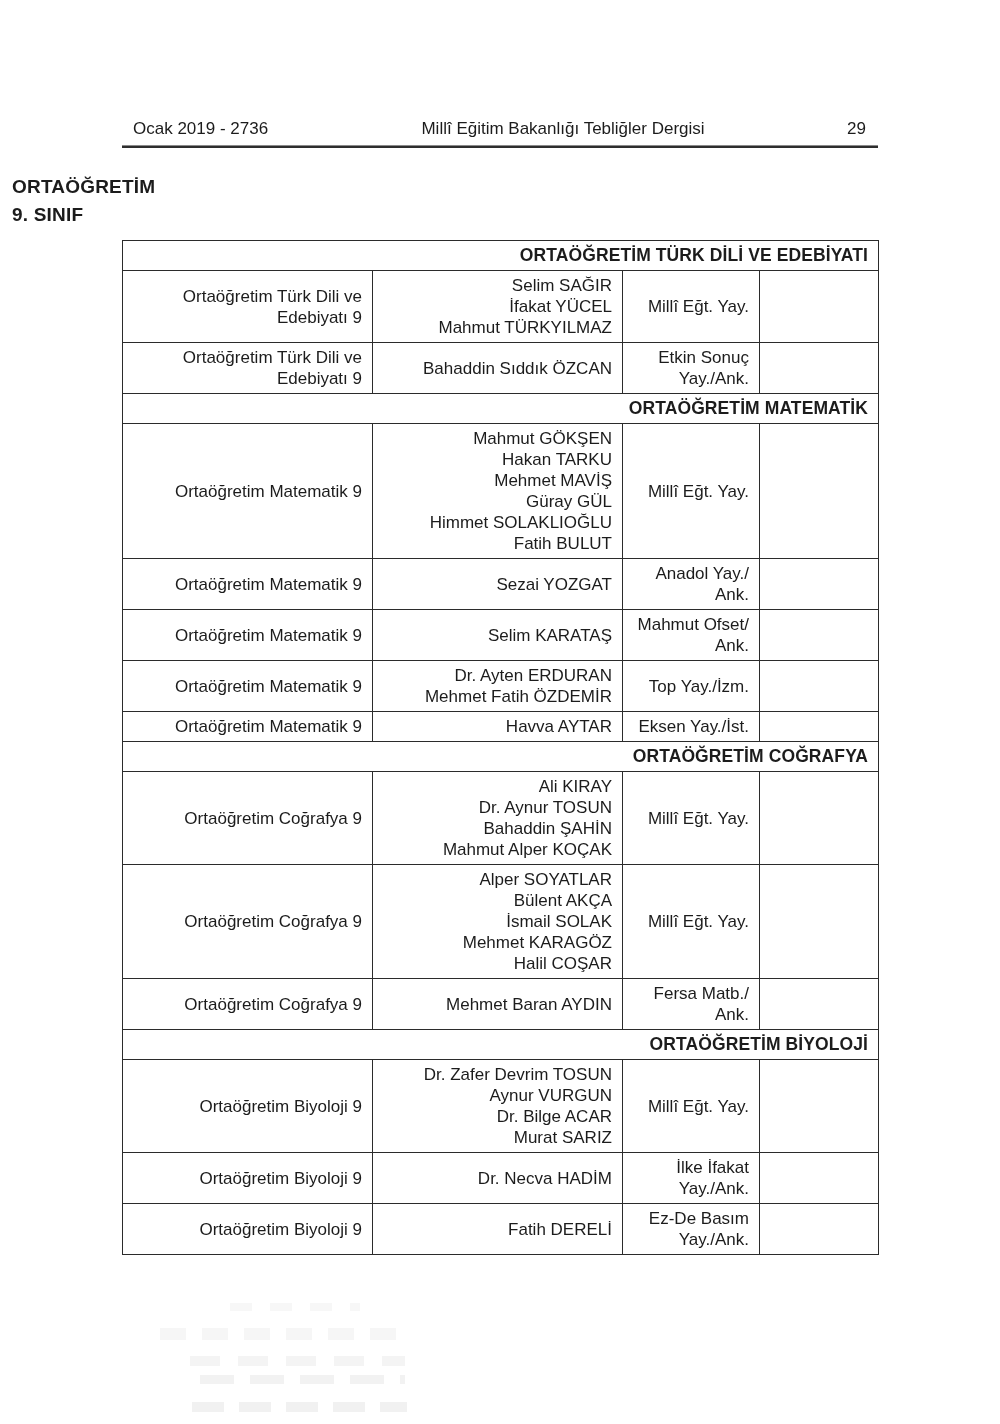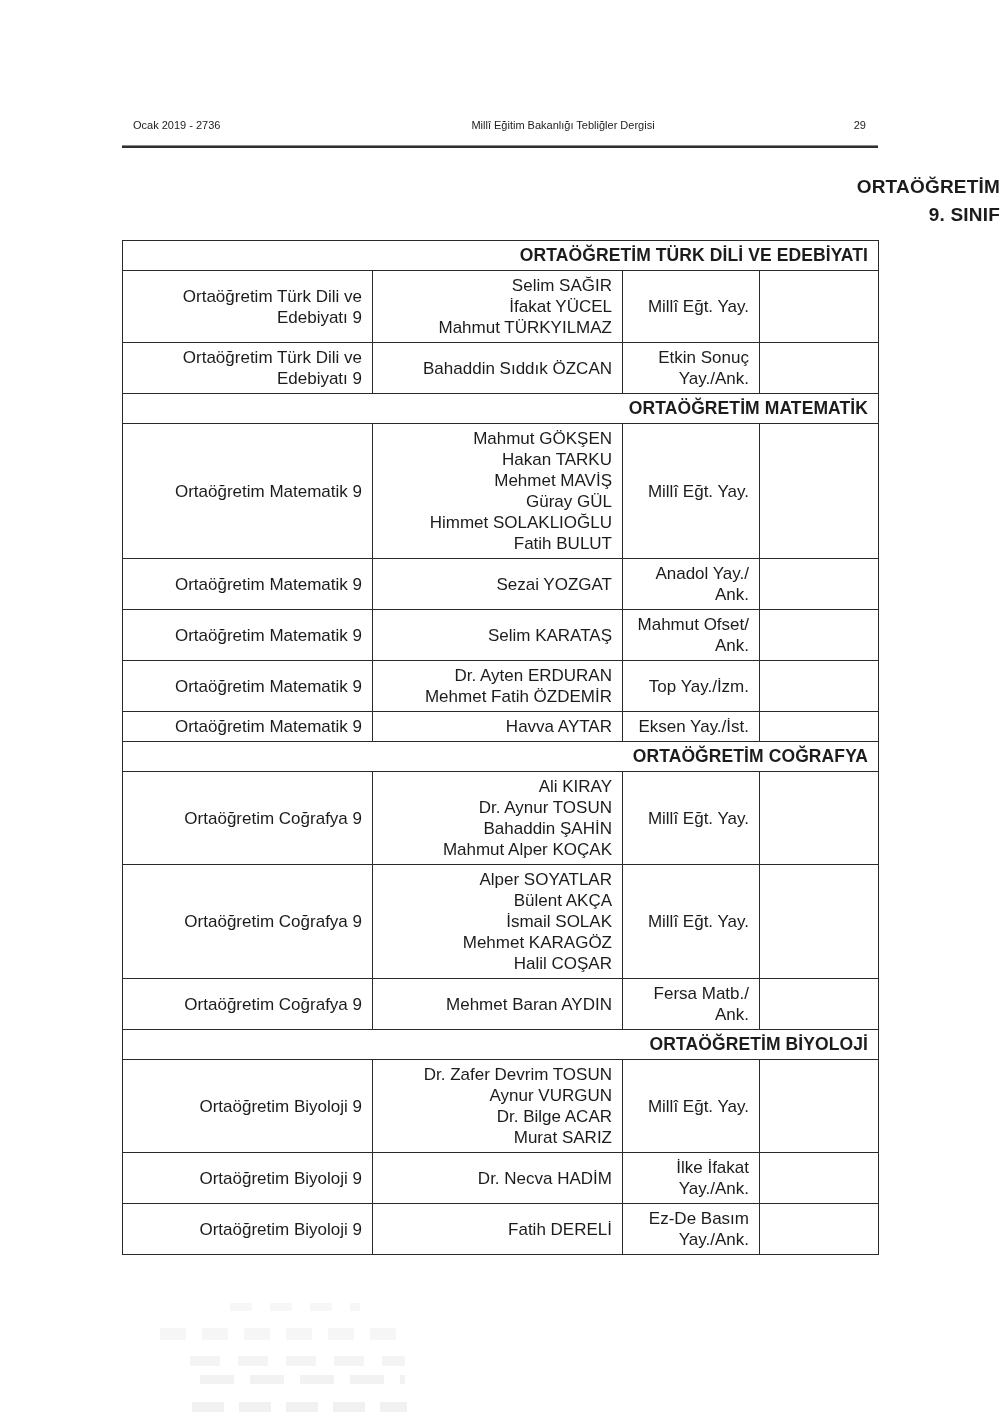--- a/index.html
+++ b/index.html
@@ -9,34 +9,34 @@
     font-family: "Liberation Sans", "DejaVu Sans", sans-serif;
     color: #1c1c1c;
     position: relative;
     overflow: hidden;
   }
   .page { position: absolute; inset: 0; background: #ffffff; }
 
   
   .page-header {
     position: absolute; left: 122px; width: 756px; top: 119px;
-    height: 24px; font-size: 11px;
+    height: 24px; font-size: 17px;
   }
   .ph-left  { position: absolute; left: 11px; top: 0; }
   .ph-center{ position: absolute; left: 441px; top: 0; transform: translateX(-50%); }
   .ph-right { position: absolute; right: 12px; top: 0; }
   .header-rule {
     position: absolute; left: 122px; width: 756px; top: 145px;
     height: 3px; background: #2e2e2e;
     border-top: 1px solid #8a8a8a;
   }
 
   
   .doc-title, .doc-subtitle {
-    position: absolute; left: 0; width: 1000px; text-align: right;
+    position: absolute; left: 0; width: 1000px; text-align: left;
     font-weight: bold; font-size: 19px; letter-spacing: 0.2px; padding-left: 12px;
   }
   .doc-title { top: 176px; }
   .doc-subtitle { top: 204px; }
 
   
   table.booklist {
     position: absolute; left: 122px; top: 240px;
     width: 756px; border-collapse: collapse;
     font-size: 17px; line-height: 21px;

